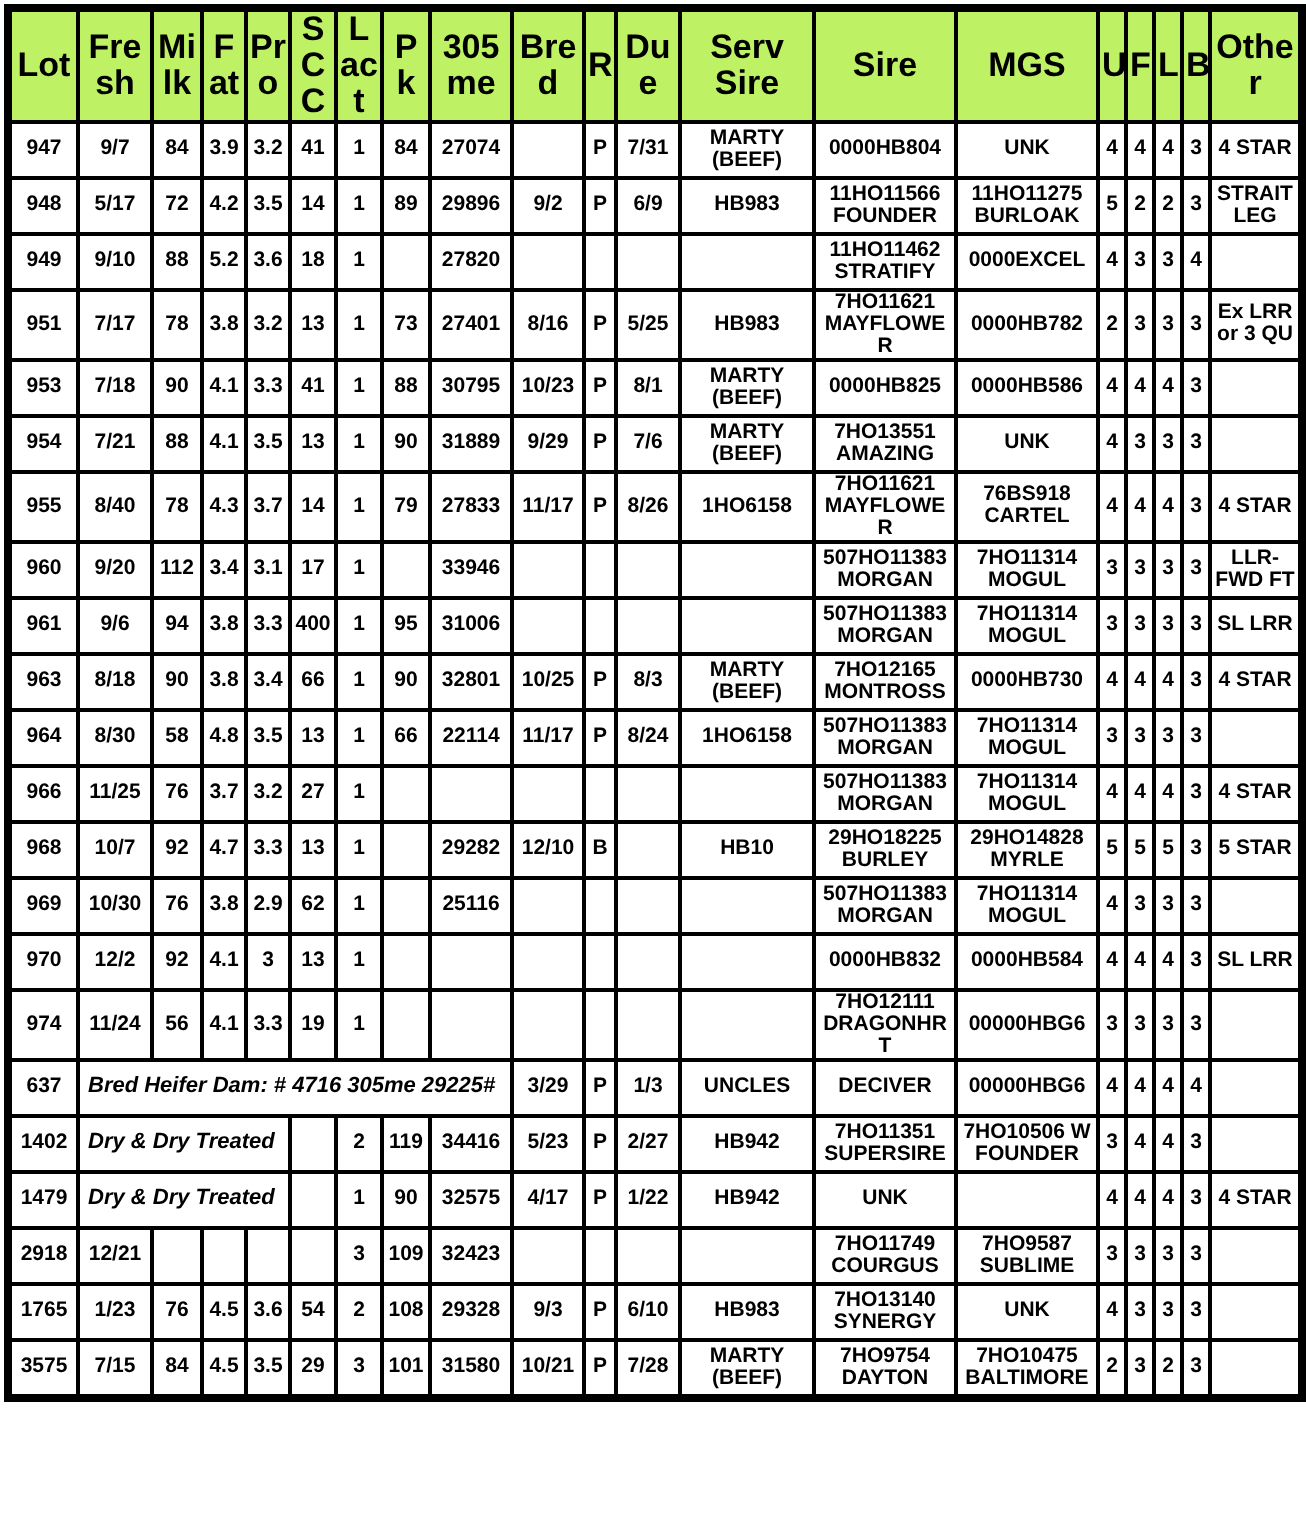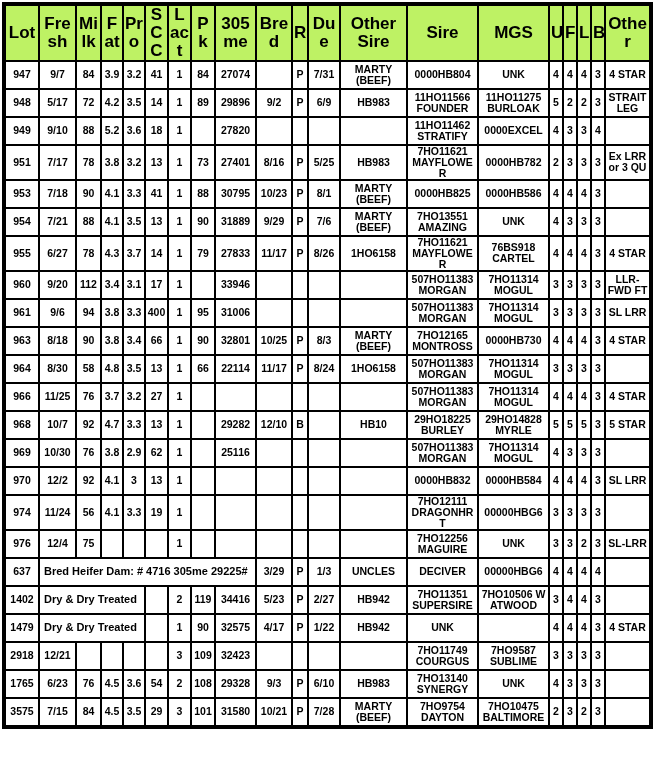--- a/index.html
+++ b/index.html
@@ -29,20 +29,21 @@
   }
   td{
     background:#ffffff;
     font-size:10.5px;
     height:26px;
   }
   td.left{
     text-align:left;
     padding-left:4px;
     font-size:11px;
+    font-style:italic;
   }
 </style>
 </head>
 <body>
 
 <div class="sheet">
   <table>
     <colgroup>
       <col style="width:35px">
         <col style="width:37px">
@@ -72,21 +73,21 @@
           <th>Milk</th>
           <th>Fat</th>
           <th>Pro</th>
           <th>SCC</th>
           <th>Lact</th>
           <th>Pk</th>
           <th>305me</th>
           <th>Bred</th>
           <th>R</th>
           <th>Due</th>
-          <th>Other Sire</th>
+          <th>Serv Sire</th>
           <th>Sire</th>
           <th>MGS</th>
           <th>U</th>
           <th>F</th>
           <th>L</th>
           <th>B</th>
           <th>Other</th>
         </tr>
     </thead>
     <tbody id="table-body">
@@ -217,21 +218,21 @@
           <td>7HO13551 AMAZING</td>
           <td>UNK</td>
           <td>4</td>
           <td>3</td>
           <td>3</td>
           <td>3</td>
           <td></td>
         </tr>
         <tr>
           <td>955</td>
-          <td>6/27</td>
+          <td>8/40</td>
           <td>78</td>
           <td>4.3</td>
           <td>3.7</td>
           <td>14</td>
           <td>1</td>
           <td>79</td>
           <td>27833</td>
           <td>11/17</td>
           <td>P</td>
           <td>8/26</td>
@@ -436,42 +437,20 @@
           <td></td>
           <td>7HO12111 DRAGONHRT</td>
           <td>00000HBG6</td>
           <td>3</td>
           <td>3</td>
           <td>3</td>
           <td>3</td>
           <td></td>
         </tr>
         <tr>
-          <td>976</td>
-          <td>12/4</td>
-          <td>75</td>
-          <td></td>
-          <td></td>
-          <td></td>
-          <td>1</td>
-          <td></td>
-          <td></td>
-          <td></td>
-          <td></td>
-          <td></td>
-          <td></td>
-          <td>7HO12256 MAGUIRE</td>
-          <td>UNK</td>
-          <td>3</td>
-          <td>3</td>
-          <td>2</td>
-          <td>3</td>
-          <td>SL-LRR</td>
-        </tr>
-        <tr>
           <td>637</td>
           <td colspan="8" class="left">Bred Heifer  Dam: # 4716 305me 29225#</td>
           <td>3/29</td>
           <td>P</td>
           <td>1/3</td>
           <td>UNCLES</td>
           <td>DECIVER</td>
           <td>00000HBG6</td>
           <td>4</td>
           <td>4</td>
@@ -484,21 +463,21 @@
           <td colspan="4" class="left">Dry &amp; Dry Treated</td>
           <td></td>
           <td>2</td>
           <td>119</td>
           <td>34416</td>
           <td>5/23</td>
           <td>P</td>
           <td>2/27</td>
           <td>HB942</td>
           <td>7HO11351 SUPERSIRE</td>
-          <td>7HO10506 W ATWOOD</td>
+          <td>7HO10506 W FOUNDER</td>
           <td>3</td>
           <td>4</td>
           <td>4</td>
           <td>3</td>
           <td></td>
         </tr>
         <tr>
           <td>1479</td>
           <td colspan="4" class="left">Dry &amp; Dry Treated</td>
           <td></td>
@@ -534,21 +513,21 @@
           <td>7HO11749 COURGUS</td>
           <td>7HO9587 SUBLIME</td>
           <td>3</td>
           <td>3</td>
           <td>3</td>
           <td>3</td>
           <td></td>
         </tr>
         <tr>
           <td>1765</td>
-          <td>6/23</td>
+          <td>1/23</td>
           <td>76</td>
           <td>4.5</td>
           <td>3.6</td>
           <td>54</td>
           <td>2</td>
           <td>108</td>
           <td>29328</td>
           <td>9/3</td>
           <td>P</td>
           <td>6/10</td>

